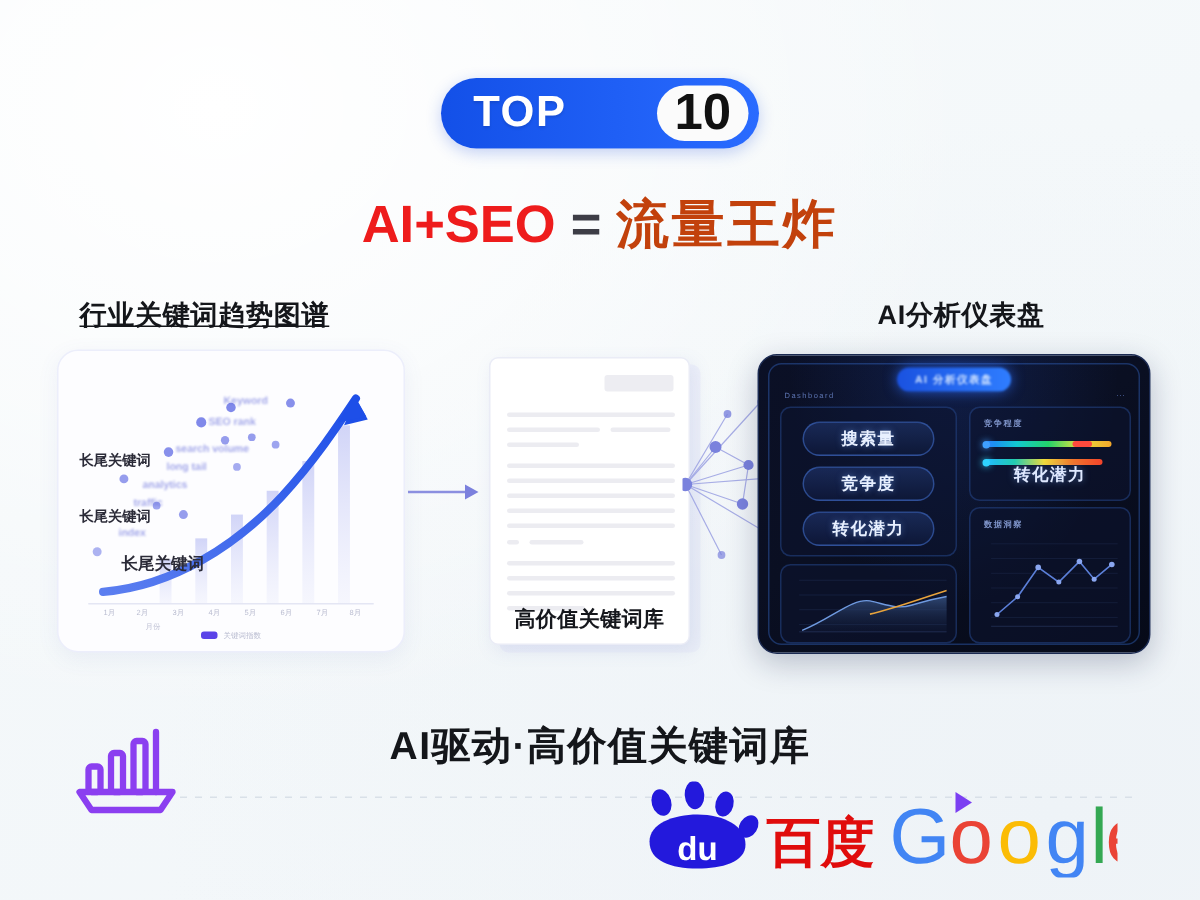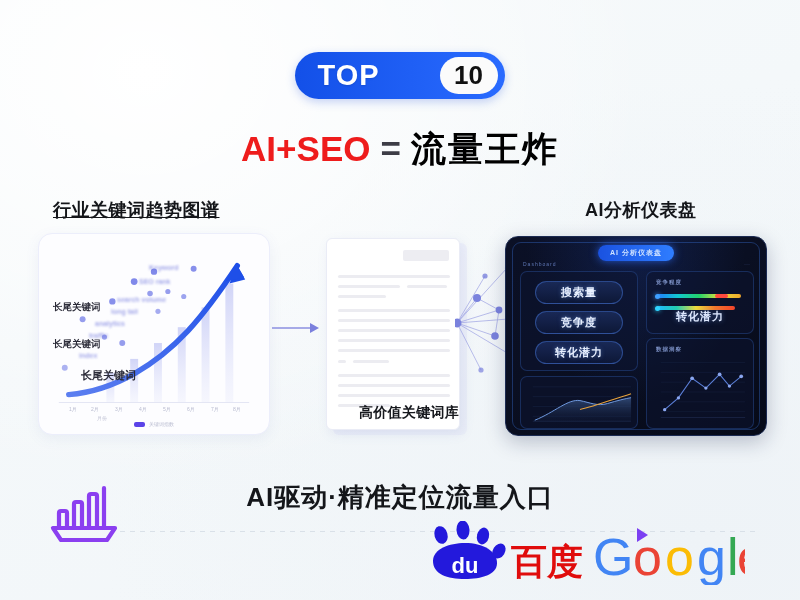--- a/index.html
+++ b/index.html
@@ -14,30 +14,30 @@
       radial-gradient(ellipse at 88% 90%, #eef3f7 0%, rgba(238,243,247,0) 60%);
     pointer-events:none;}
 
   
   .badge-wrap{position:absolute;top:52px;left:0;right:0;display:flex;justify-content:center;}
   .badge{display:flex;align-items:center;height:47px;border-radius:24px;
     background:linear-gradient(90deg,#1350e8 0%,#1f5ff5 55%,#2a6bff 100%);
     padding:0 7px 0 22px;box-shadow:0 3px 10px rgba(30,80,220,.25);gap:46px;}
   .badge-top{color:#fff;font-size:29px;font-weight:700;letter-spacing:1px;
     text-shadow:0 1px 2px rgba(0,0,0,.12);padding-right:14px;}
-  .badge-num{background:#fbfbfb;color:#111;font-size:26px;font-weight:700;
+  .badge-num{background:#fbfbfb;color:#111;font-size:34px;font-weight:700;
     height:37px;min-width:58px;border-radius:19px;display:flex;align-items:center;
     justify-content:center;padding:0 12px;}
 
   
   .title{position:absolute;top:126px;left:0;right:0;text-align:center;
     font-size:35px;font-weight:700;white-space:nowrap;}
   .t-red{color:#ee1c1c;letter-spacing:0px;}
   .t-eq{color:#3d3d46;margin:0 10px;font-weight:700;}
-  .t-pur{color:#000000;letter-spacing:2px;}
+  .t-pur{color:#c2410c;letter-spacing:2px;}
 
   
   .cap{position:absolute;font-size:18px;font-weight:700;color:#14161a;letter-spacing:.5px;}
   .cap-left{left:53px;top:198px;text-decoration:underline;}
   .cap-right{left:585px;top:198px;text-align:center;}
 
   
   .card-left{position:absolute;left:38px;top:233px;width:232px;height:202px;
     background:#fdfdff;border-radius:14px;border:1px solid #eceefb;
     box-shadow:0 4px 14px rgba(90,100,180,.08);overflow:hidden;}
@@ -61,21 +61,21 @@
 
   
   .card-doc{position:absolute;left:326px;top:238px;width:134px;height:192px;
     background:#ffffff;border-radius:6px;border:1px solid #eaecf6;
     box-shadow:3px 4px 12px rgba(110,120,190,.13);}
   .doc-shadow{position:absolute;left:333px;top:243px;width:134px;height:192px;
     background:#e7eaf8;border-radius:6px;z-index:-1;}
   .doc-chip{position:absolute;right:10px;top:11px;width:46px;height:11px;
     background:#ededf2;border-radius:2px;}
   .doc-line{position:absolute;height:3.4px;background:#ececf1;border-radius:2px;}
-  .doc-cap{position:absolute;left:342px;top:404px;width:134px;text-align:center;
+  .doc-cap{position:absolute;left:326px;top:404px;width:134px;text-align:center;
     font-size:14px;font-weight:700;color:#16181d;letter-spacing:.3px;}
 
   
   .nodes{position:absolute;left:455px;top:258px;width:70px;height:130px;}
 
   
   .dash{position:absolute;left:505px;top:236px;width:262px;height:200px;
     border-radius:13px;background:linear-gradient(150deg,#0b1026 0%,#0a0f22 45%,#060a18 100%);
     border:1px solid #1b2a52;box-shadow:0 6px 20px rgba(20,30,70,.25);overflow:hidden;}
   .dash-glow{position:absolute;inset:0;background:
@@ -332,21 +332,21 @@
         <circle cx="74" cy="36" r="1.9"></circle>
           <circle cx="84" cy="48" r="1.7"></circle>
         <circle cx="96" cy="38" r="1.9"></circle>
       </g>
       <line x1="14" y1="80" x2="100" y2="80" stroke="#26345c" stroke-width=".5"></line>
     </svg>
   </div>
 </div>
 
 <div class="dashline"></div>
-<div class="bot-head">AI驱动·精准定位流量入口</div>
+<div class="bot-head">AI驱动·高价值关键词库</div>
 
 <svg class="icon-chart" viewBox="0 0 78 68">
   <g fill="none" stroke="#8b3ff0" stroke-width="4.2" stroke-linejoin="round" stroke-linecap="round">
     <rect x="14" y="29" width="8" height="17" rx="2"></rect>
     <rect x="29" y="20" width="8" height="26" rx="2"></rect>
     <rect x="44" y="12" width="8" height="34" rx="2"></rect>
     <path d="M59 6 L59 46"></path>
     <path d="M8 46 L70 46 L62 58 L16 58 Z"></path>
   </g>
 </svg>

